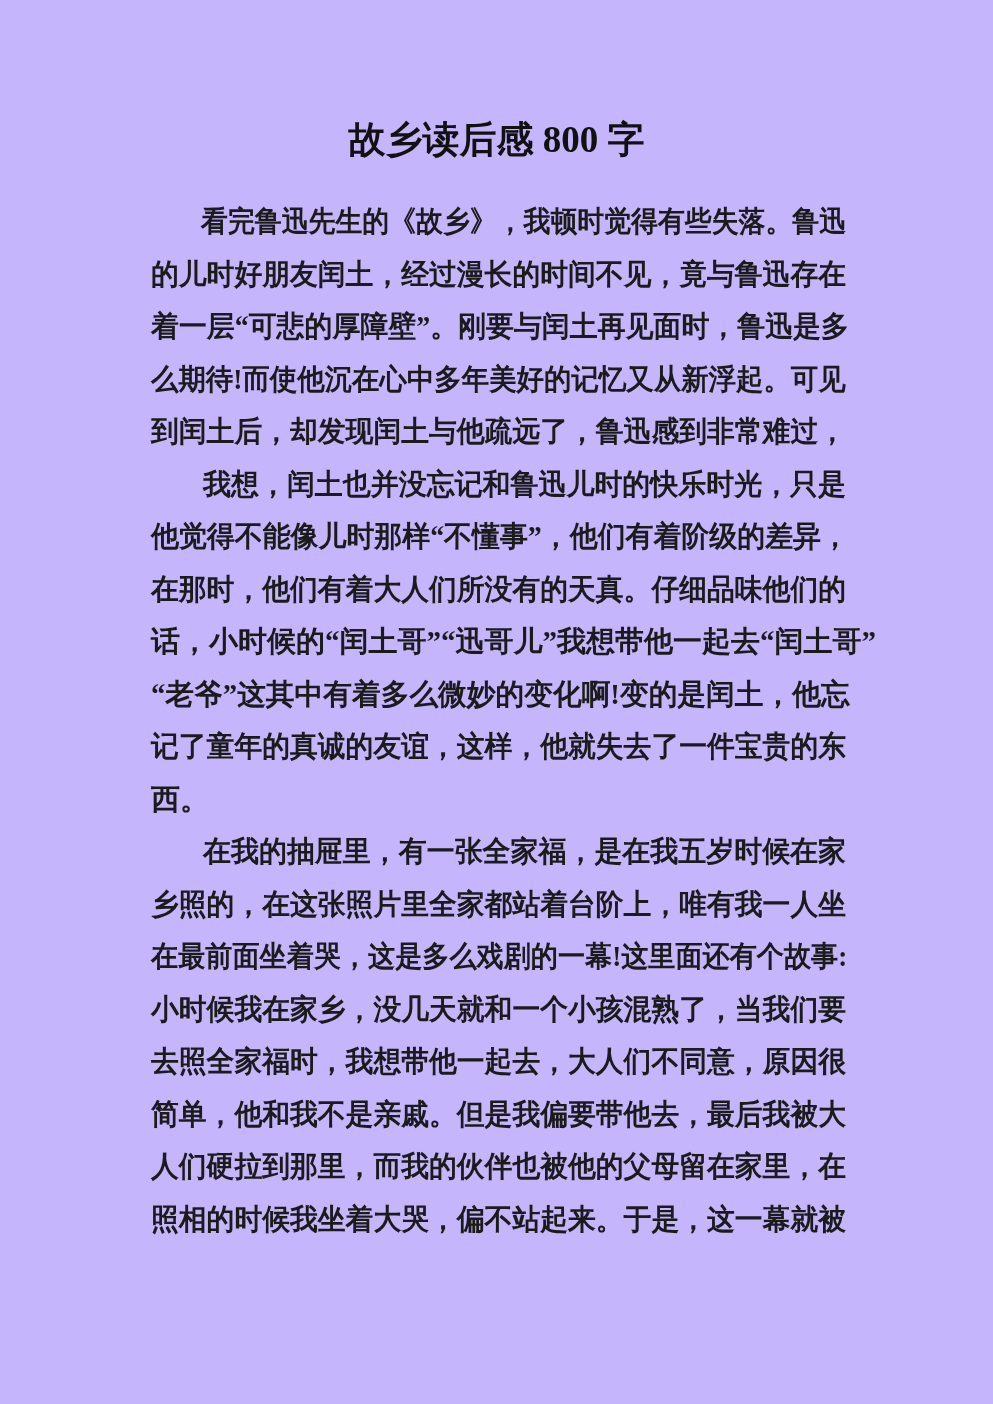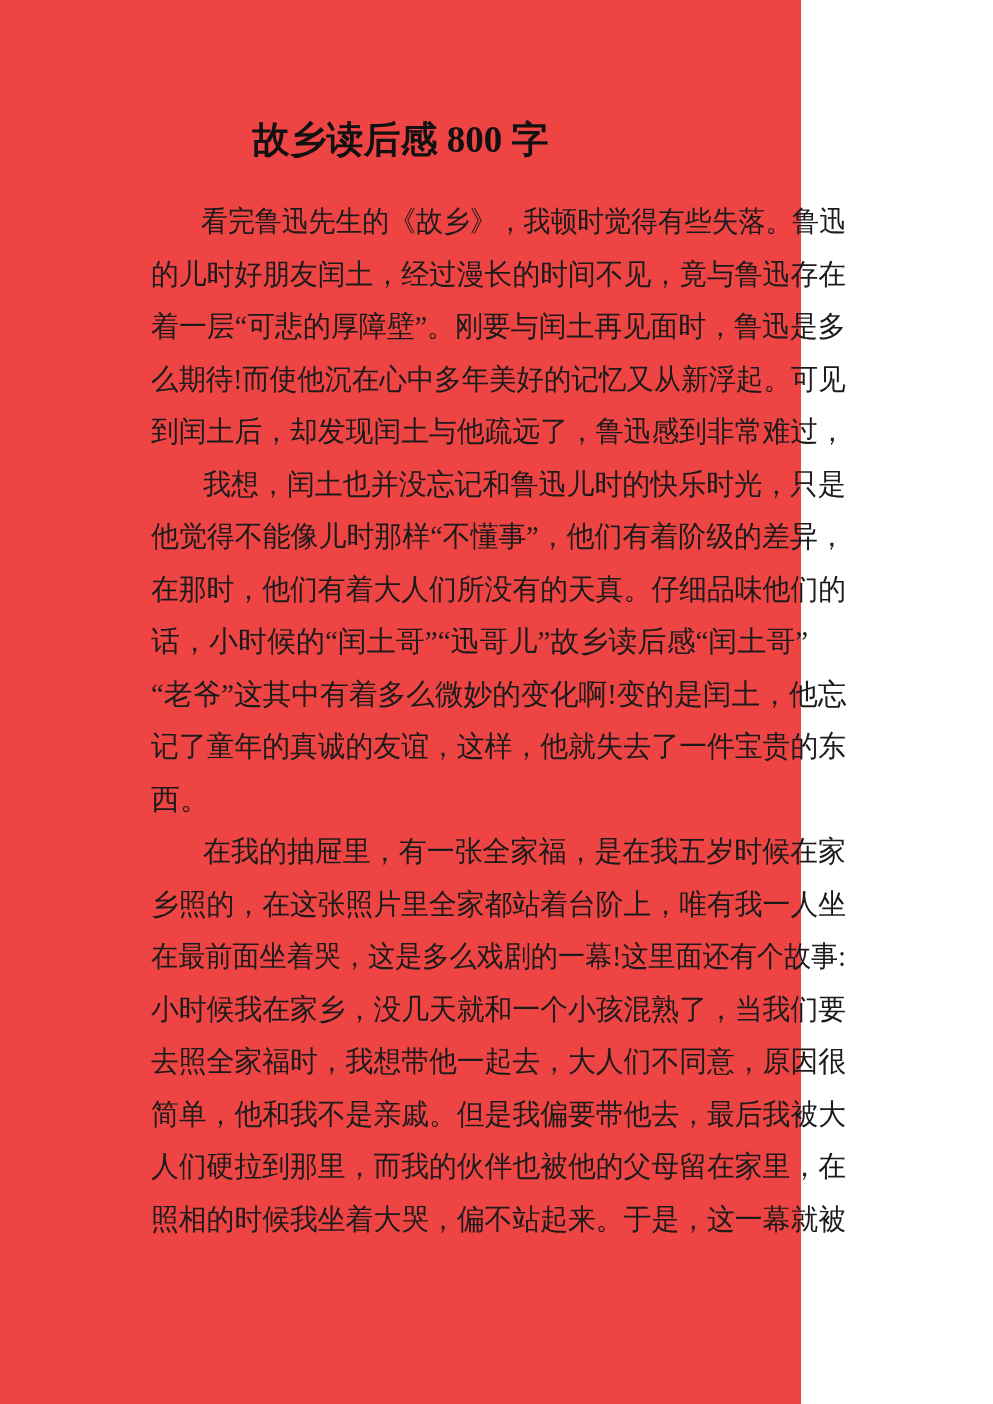--- a/index.html
+++ b/index.html
@@ -9,23 +9,23 @@
   }
   body {
     width: 993px;
     height: 1404px;
     overflow: hidden;
     font-family: "Liberation Serif", "DejaVu Serif", serif;
     color: #161616;
   }
   .page {
     position: relative;
-    width: 801px;
+    width: 993px;
     height: 1404px;
-    background: #ef4444;
+    background: #c4b5fd;
     box-sizing: border-box;
     padding-top: 112px;
   }
   .doc-title {
     margin: 0;
     font-size: 37px;
     font-weight: 700;
     line-height: 56px;
     text-align: center;
     white-space: nowrap;
@@ -48,33 +48,33 @@
   }
   .line.first {
     text-indent: 54px;
   }
 </style>
 </head>
 <body style="background: rgb(255, 255, 255);">
 
 <div class="page">
   <h1 class="doc-title" style="color: rgb(17, 17, 17);">故乡读后感 800 字</h1>
-  <div class="content" id="doc-content" style="color: rgb(27, 27, 27);">
+  <div class="content" id="doc-content" style="color: rgb(27, 27, 27); font-weight: bold;">
       <div class="paragraph">
         <div class="line first" style="transform: scaleX(0.926667); transform-origin: 0px 50%;">看完鲁迅先生的《故乡》，我顿时觉得有些失落。鲁迅</div>
         <div class="line" style="transform: scaleX(0.958621); transform-origin: 0px 50%;">的儿时好朋友闰土，经过漫长的时间不见，竟与鲁迅存在</div>
         <div class="line" style="transform: scaleX(0.962604); transform-origin: 0px 50%;">着一层“可悲的厚障壁”。刚要与闰土再见面时，鲁迅是多</div>
         <div class="line" style="transform: scaleX(0.945578); transform-origin: 0px 50%;">么期待!而使他沉在心中多年美好的记忆又从新浮起。可见</div>
         <div class="line" style="transform: scaleX(0.958621); transform-origin: 0px 50%;">到闰土后，却发现闰土与他疏远了，鲁迅感到非常难过，</div>
       </div>
       <div class="paragraph">
         <div class="line first" style="transform: scaleX(0.963939); transform-origin: 0px 50%;">我想，闰土也并没忘记和鲁迅儿时的快乐时光，只是</div>
         <div class="line" style="transform: scaleX(0.962604); transform-origin: 0px 50%;">他觉得不能像儿时那样“不懂事”，他们有着阶级的差异，</div>
         <div class="line" style="transform: scaleX(0.958621); transform-origin: 0px 50%;">在那时，他们有着大人们所没有的天真。仔细品味他们的</div>
-        <div class="line">话，小时候的“闰土哥”“迅哥儿”故乡读后感“闰土哥”</div>
+        <div class="line">话，小时候的“闰土哥”“迅哥儿”我想带他一起去“闰土哥”</div>
         <div class="line" style="transform: scaleX(0.990028); transform-origin: 0px 50%;">“老爷”这其中有着多么微妙的变化啊!变的是闰土，他忘</div>
         <div class="line" style="transform: scaleX(0.958621); transform-origin: 0px 50%;">记了童年的真诚的友谊，这样，他就失去了一件宝贵的东</div>
         <div class="line">西。</div>
       </div>
       <div class="paragraph">
         <div class="line first" style="transform: scaleX(0.963939); transform-origin: 0px 50%;">在我的抽屉里，有一张全家福，是在我五岁时候在家</div>
         <div class="line" style="transform: scaleX(0.958621); transform-origin: 0px 50%;">乡照的，在这张照片里全家都站着台阶上，唯有我一人坐</div>
         <div class="line" style="transform: scaleX(0.935397); transform-origin: 0px 50%;">在最前面坐着哭，这是多么戏剧的一幕!这里面还有个故事:</div>
         <div class="line" style="transform: scaleX(0.958621); transform-origin: 0px 50%;">小时候我在家乡，没几天就和一个小孩混熟了，当我们要</div>
         <div class="line" style="transform: scaleX(0.958621); transform-origin: 0px 50%;">去照全家福时，我想带他一起去，大人们不同意，原因很</div>

